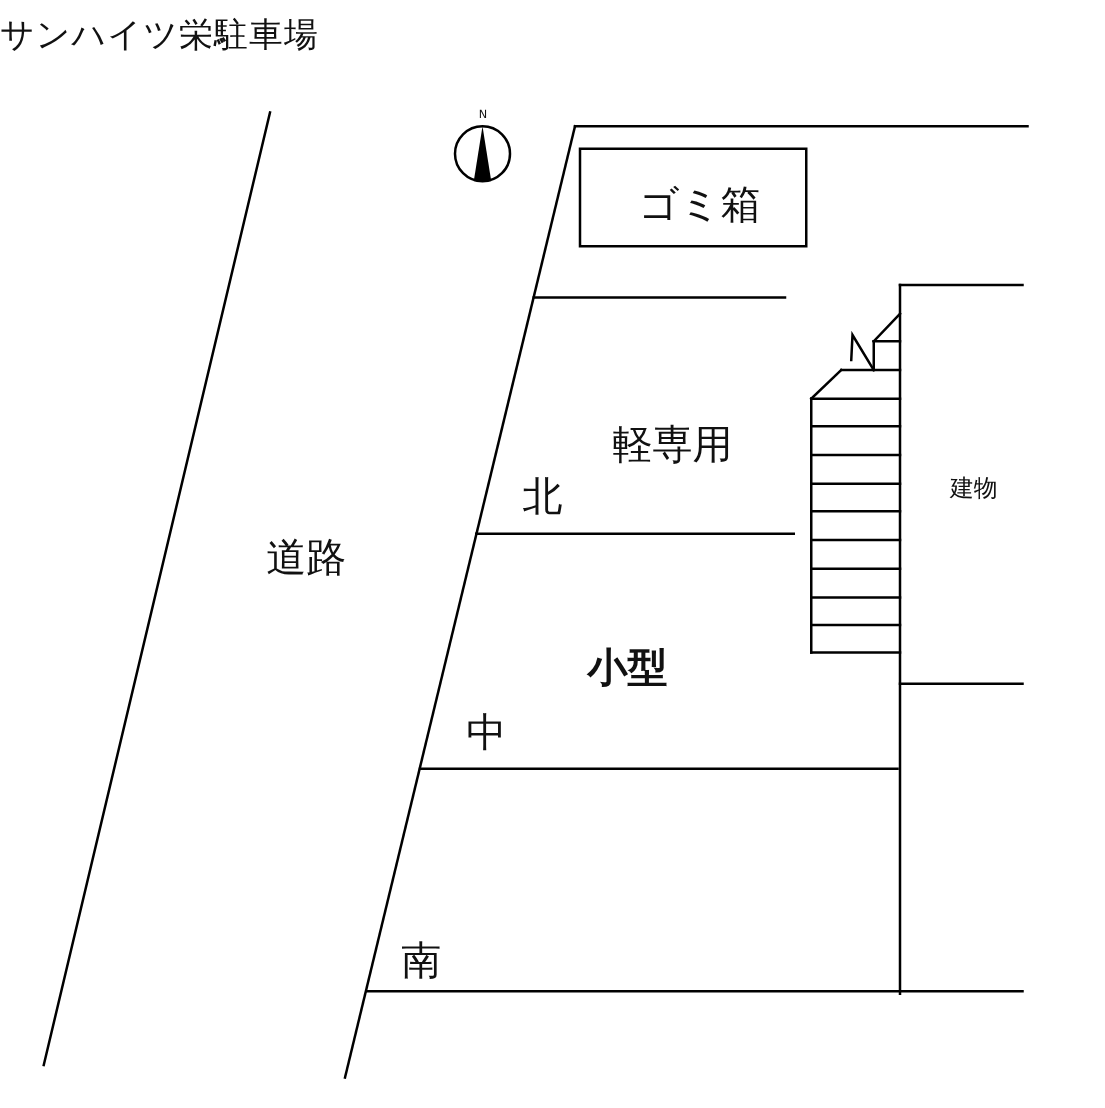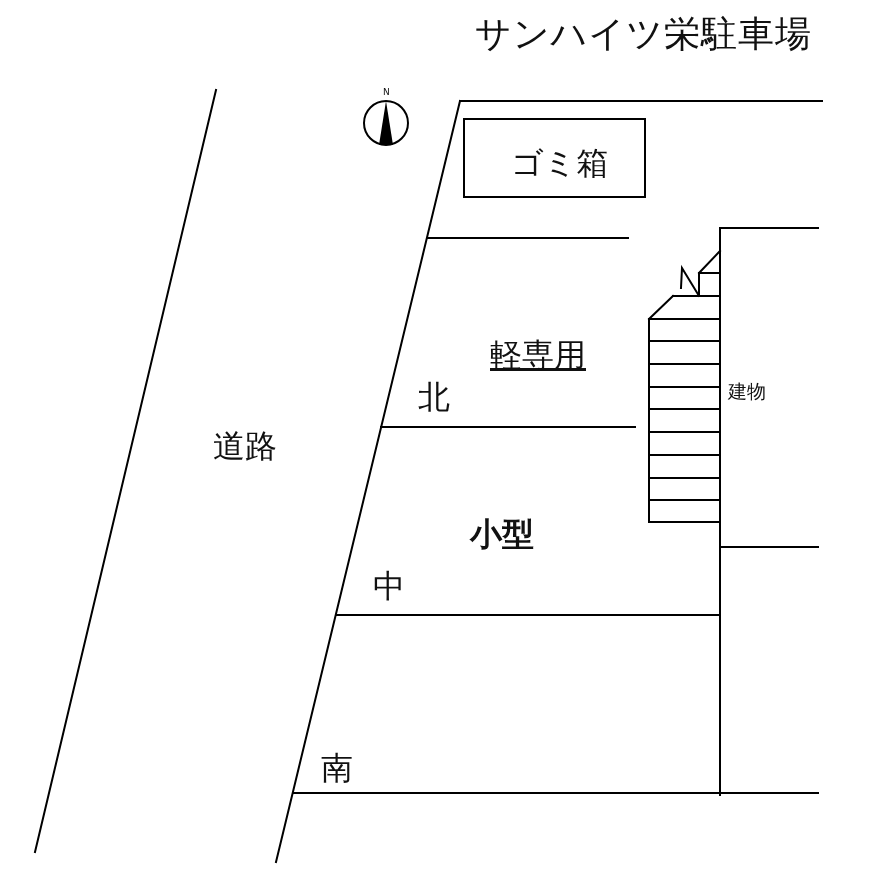--- a/index.html
+++ b/index.html
@@ -1,19 +1,19 @@
 <!DOCTYPE html>
 <html><head>
   <meta charset="utf-8">
   <style>
     html, body { margin: 0; padding: 0; background: #ffffff; }
     body { width: 884px; height: 886px; position: relative; overflow: hidden;
            font-family: "DejaVu Sans", "Liberation Sans", sans-serif; color: #111; }
-    .title { position: absolute; left: 0; width: 812px; top: 10px; text-align: right;
-             font-size: 36px; letter-spacing: 1px; }
+    .title { position: absolute; left: 0; width: 812px; top: 10px; text-align: left;
+             font-size: 27px; letter-spacing: 1px; }
     svg.map { position: absolute; left: 0; top: 0; }
     .lbl { position: absolute; font-size: 32px; line-height: 1; white-space: nowrap; }
     .lbl-sm { position: absolute; font-size: 19px; line-height: 1; white-space: nowrap; }
     .n-label { position: absolute; font-size: 9px; line-height: 1; }
   </style>
 </head>
 <body>
 
 <div class="title">サンハイツ栄駐車場</div>
 
@@ -62,19 +62,19 @@
   <g>
     <circle cx="386" cy="123" r="22" stroke="#000" stroke-width="2" fill="#fff"></circle>
     <polygon points="386,101 379,145 393,145" fill="#000"></polygon>
   </g>
 </svg>
 
 <div class="n-label" style="left:383px; top:88px;">N</div>
 
 <div class="lbl" style="left:511px; top:147px;">ゴミ箱</div>
 <div class="lbl" style="left:213px; top:430px;">道路</div>
-<div class="lbl-sm" style="left:728px; top:382px;">建物</div>
-<div class="lbl" style="left:490px; top:339px;text-decoration:underline;">軽専用</div>
+<div class="lbl-sm" style="left:760px; top:382px;">建物</div>
+<div class="lbl" style="left:490px; top:339px;">軽専用</div>
 <div class="lbl" style="left:470px; top:518px;font-weight:bold;">小型</div>
 
 <div class="lbl" style="left:418px; top:381px;">北</div>
 <div class="lbl" style="left:373px; top:570px;">中</div>
 <div class="lbl" style="left:321px; top:752px;">南</div>
 
 </body></html>

